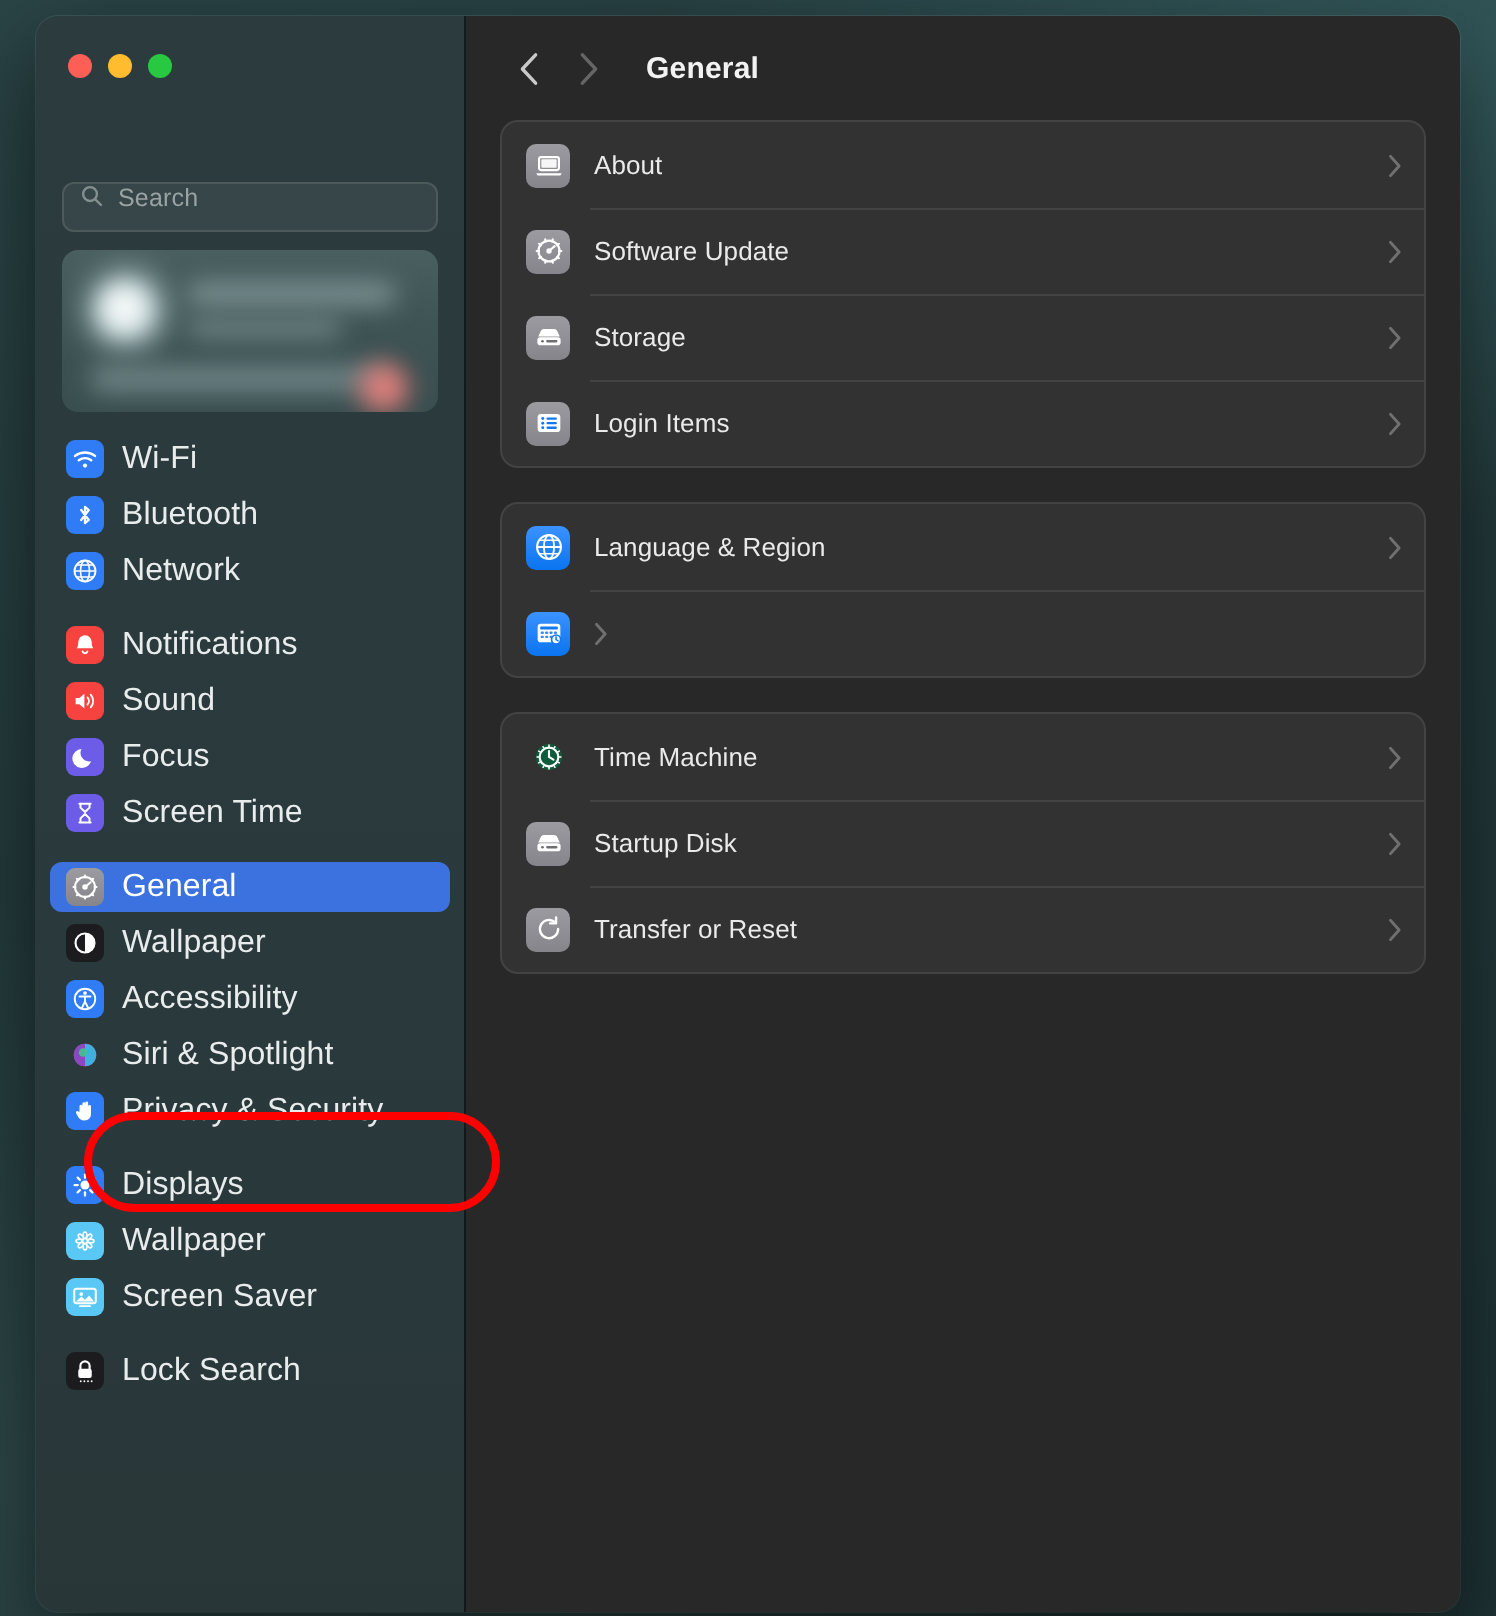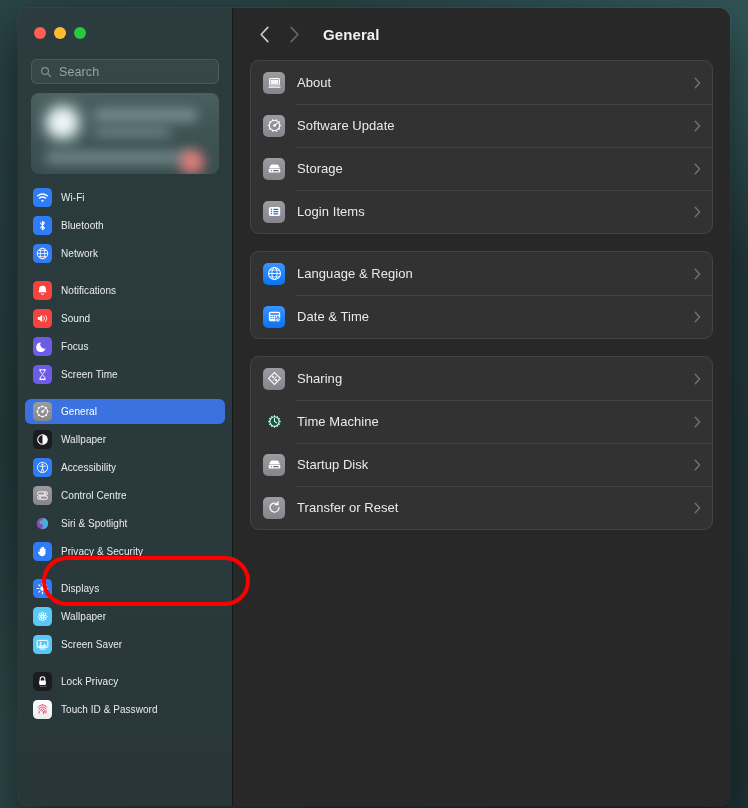--- a/index.html
+++ b/index.html
@@ -47,22 +47,22 @@
   .light.red { background: #fd5f57; }
   .light.yellow { background: #febc2e; }
   .light.green { background: #28c840; }
 
   .search-wrap { padding: 9px 13px 0 13px; }
   .search-box {
     height: 25px;
     background: rgba(255,255,255,.055);
     border: .5px solid rgba(255,255,255,.11);
     border-radius: 6px;
-    display: flex; align-items: center;
-    padding: 0 8px; gap: 7px;
+    display: flex; 
+    padding: 0 8px; gap: 7px; margin-top: 32px;
   }
   .search-box svg { flex: 0 0 auto; opacity: .55; }
   .search-box .ph {
     color: #9aa3a3; font-size: 12.5px;
     letter-spacing: .1px;
   }
 
   
   .account-card {
     margin: 9px 13px 0 13px;
@@ -109,21 +109,21 @@
     height: 25px;
     display: flex; align-items: center;
     gap: 9px;
     padding: 0 8px;
     border-radius: 6px;
     margin-bottom: 3px;
     cursor: default;
   }
   .s-row.selected { background: #3c72e0; }
   .s-label {
-    color: #e9ecec; font-size: 10px; white-space: nowrap;
+    color: #e9ecec; font-size: 16px; white-space: nowrap;
     letter-spacing: .05px;
   }
   .s-row.selected .s-label { color: #fff; }
 
   .sicon {
     width: 19px; height: 19px; border-radius: 4.5px;
     flex: 0 0 19px;
     display: flex; align-items: center; justify-content: center;
     position: relative; overflow: hidden;
   }
@@ -325,31 +325,20 @@
             <div class="sicon" style="background: rgb(47, 124, 246);">
               <svg viewBox="0 0 24 24" width="15" height="15">
                 <circle cx="12" cy="12" r="8.2" fill="none" stroke="#ffffff" stroke-width="1.5"></circle>
                 <circle cx="12" cy="7.2" r="1.5" fill="#ffffff"></circle>
                 <path d="M7.6 10h8.8M12 10v4m0 0l-2.4 5m2.4-5l2.4 5" fill="none" stroke="#ffffff" stroke-width="1.5" stroke-linecap="round"></path>
               </svg>
             </div>
             <span class="s-label">Accessibility</span>
           </div>
           <div class="s-row">
-            <div class="sicon" style="background: linear-gradient(rgb(155, 155, 160), rgb(133, 133, 139));">
-              <svg viewBox="0 0 24 24" width="15" height="15">
-                <rect x="4" y="6.2" width="16" height="5.1" rx="2.55" fill="none" stroke="#ffffff" stroke-width="1.5"></rect>
-                <circle cx="15.8" cy="8.75" r="1.5" fill="#ffffff"></circle>
-                <rect x="4" y="12.8" width="16" height="5.1" rx="2.55" fill="none" stroke="#ffffff" stroke-width="1.5"></rect>
-                <circle cx="8.2" cy="15.35" r="1.5" fill="#ffffff"></circle>
-              </svg>
-            </div>
-            <span class="s-label">Control Centre</span>
-          </div>
-          <div class="s-row">
             <div class="sicon" style="background: transparent;">
               <svg viewBox="0 0 24 24" width="15" height="15">
                 <defs></defs>
                 <circle cx="12" cy="12" r="9" fill="#e0457b"></circle>
                 <path d="M12 3a9 9 0 0 1 8.4 5.8A9 9 0 0 1 12 21z" fill="#3fb0e0"></path>
                 <path d="M12 21a9 9 0 0 1-8.3-5.5A9 9 0 0 1 12 3z" fill="#7a4ad0" opacity=".85"></path>
                 <circle cx="10.4" cy="10" r="3.4" fill="#3ec98a" opacity=".85"></circle>
               </svg>
             </div>
             <span class="s-label">Siri &amp; Spotlight</span>
@@ -413,33 +402,21 @@
             <div class="sicon" style="background: rgb(28, 28, 30);">
               <svg viewBox="0 0 24 24" width="15" height="15">
                 <path d="M8.3 10.2V8a3.7 3.7 0 0 1 7.4 0v2.2" fill="none" stroke="#ffffff" stroke-width="1.7" stroke-linecap="round"></path>
                 <rect x="6.6" y="10.2" width="10.8" height="7.4" rx="1.8" fill="#ffffff"></rect>
                 <circle cx="8.6" cy="20.2" r="0.75" fill="#ffffff"></circle>
                 <circle cx="11.5" cy="20.2" r="0.75" fill="#ffffff"></circle>
                 <circle cx="14.4" cy="20.2" r="0.75" fill="#ffffff"></circle>
                 <circle cx="17.3" cy="20.2" r="0.75" fill="#ffffff"></circle>
               </svg>
             </div>
-            <span class="s-label">Lock Privacy</span>
-          </div>
-          <div class="s-row">
-            <div class="sicon" style="background: linear-gradient(rgb(253, 253, 253), rgb(236, 236, 237));">
-              <svg viewBox="0 0 24 24" width="15" height="15">
-                <path d="M12 4.6c-3 0-5.6 1.6-7 4M12 4.6c3 0 5.6 1.6 7 4" fill="none" stroke="#f0436b" stroke-width="1.5" stroke-linecap="round"></path>
-                <path d="M6.2 11.6a6.3 6.3 0 0 1 11.6 0" fill="none" stroke="#f0436b" stroke-width="1.5" stroke-linecap="round"></path>
-                <path d="M8.4 13.4a3.9 3.9 0 0 1 7.2 0v3.3" fill="none" stroke="#f0436b" stroke-width="1.5" stroke-linecap="round"></path>
-                <path d="M10.6 14.2a1.7 1.7 0 0 1 2.8 1.4v3.2" fill="none" stroke="#f0436b" stroke-width="1.5" stroke-linecap="round"></path>
-                <path d="M6.6 15.2v2.6M17.6 14.2v3.4" fill="none" stroke="#f0436b" stroke-width="1.5" stroke-linecap="round"></path>
-              </svg>
-            </div>
-            <span class="s-label">Touch ID &amp; Password</span>
+            <span class="s-label">Lock Search</span>
           </div>
         </div>
       </div>
   </div>
 
   <div id="content">
     <div class="toolbar">
       <div class="navbtn">
         <svg width="11" height="17" viewBox="0 0 11 18">
           <polyline points="9,1.5 2,9 9,16.5" fill="none" stroke="#c9c9c9" stroke-width="1.8" stroke-linecap="round" stroke-linejoin="round"></polyline>
@@ -548,41 +525,26 @@
                 <rect x="12.4" y="11" width="2.1" height="1.7" rx="0.5" fill="#1278f0" opacity=".85"></rect>
                 <rect x="15.5" y="11" width="2.1" height="1.7" rx="0.5" fill="#1278f0" opacity=".85"></rect>
                 <rect x="6.2" y="13.9" width="2.1" height="1.7" rx="0.5" fill="#1278f0" opacity=".85"></rect>
                 <rect x="9.3" y="13.9" width="2.1" height="1.7" rx="0.5" fill="#1278f0" opacity=".85"></rect>
                 <rect x="12.4" y="13.9" width="2.1" height="1.7" rx="0.5" fill="#1278f0" opacity=".85"></rect>
                 <rect x="15.5" y="13.9" width="2.1" height="1.7" rx="0.5" fill="#1278f0" opacity=".85"></rect>
                 <circle cx="17" cy="16.6" r="3.2" fill="#ffffff" stroke="#1278f0" stroke-width="1.2"></circle>
                 <path d="M17 14.6v2.1l1.4.9" fill="none" stroke="#1278f0" stroke-width="1.1" stroke-linecap="round"></path>
               </svg>
             </div>
-            <span class="m-label">Date &amp; Time</span>
             <svg viewBox="0 0 8 14" width="7" height="12" class="chev">
               <polyline points="1.4,1.4 6.4,7 1.4,12.6" fill="none" stroke="#bdbdbd" stroke-width="1.7" stroke-linecap="round" stroke-linejoin="round"></polyline>
             </svg>
           </div>
         </div>
         <div class="card">
-          <div class="m-row">
-            <div class="micon" style="background: linear-gradient(rgb(155, 155, 160), rgb(133, 133, 139));">
-              <svg viewBox="0 0 24 24" width="17" height="17">
-                <path d="M12 3.6l8.4 8.4L12 20.4 3.6 12z" fill="none" stroke="#ffffff" stroke-width="1.5"></path>
-                <circle cx="9.9" cy="9.9" r="1.5" fill="#ffffff"></circle>
-                <circle cx="14.3" cy="14.3" r="1.5" fill="#ffffff"></circle>
-                <path d="M14.1 9.4l-3.8 5.2" stroke="#ffffff" stroke-width="1.4" stroke-linecap="round"></path>
-              </svg>
-            </div>
-            <span class="m-label">Sharing</span>
-            <svg viewBox="0 0 8 14" width="7" height="12" class="chev">
-              <polyline points="1.4,1.4 6.4,7 1.4,12.6" fill="none" stroke="#bdbdbd" stroke-width="1.7" stroke-linecap="round" stroke-linejoin="round"></polyline>
-            </svg>
-          </div>
           <div class="m-row">
             <div class="micon" style="background: transparent;">
               <svg viewBox="0 0 24 24" width="17" height="17">
                 <circle cx="12" cy="12" r="9.2" fill="#0e5c3c"></circle>
                 <circle cx="12" cy="12" r="6.6" fill="none" stroke="#ffffff" stroke-width="1.5"></circle>
                 <path d="M12 7.8V12l3.1 1.9" fill="none" stroke="#ffffff" stroke-width="1.5" stroke-linecap="round"></path>
                 <line x1="19.3" y1="12" x2="20.4" y2="12" stroke="#ffffff" stroke-width="1.1" stroke-linecap="round"></line>
                 <line x1="18.321985447626403" y1="15.649999999999999" x2="19.274613391789284" y2="16.2" stroke="#ffffff" stroke-width="1.1" stroke-linecap="round"></line>
                 <line x1="15.65" y1="18.321985447626403" x2="16.200000000000003" y2="19.274613391789284" stroke="#ffffff" stroke-width="1.1" stroke-linecap="round"></line>
                 <line x1="12" y1="19.3" x2="12" y2="20.4" stroke="#ffffff" stroke-width="1.1" stroke-linecap="round"></line>

